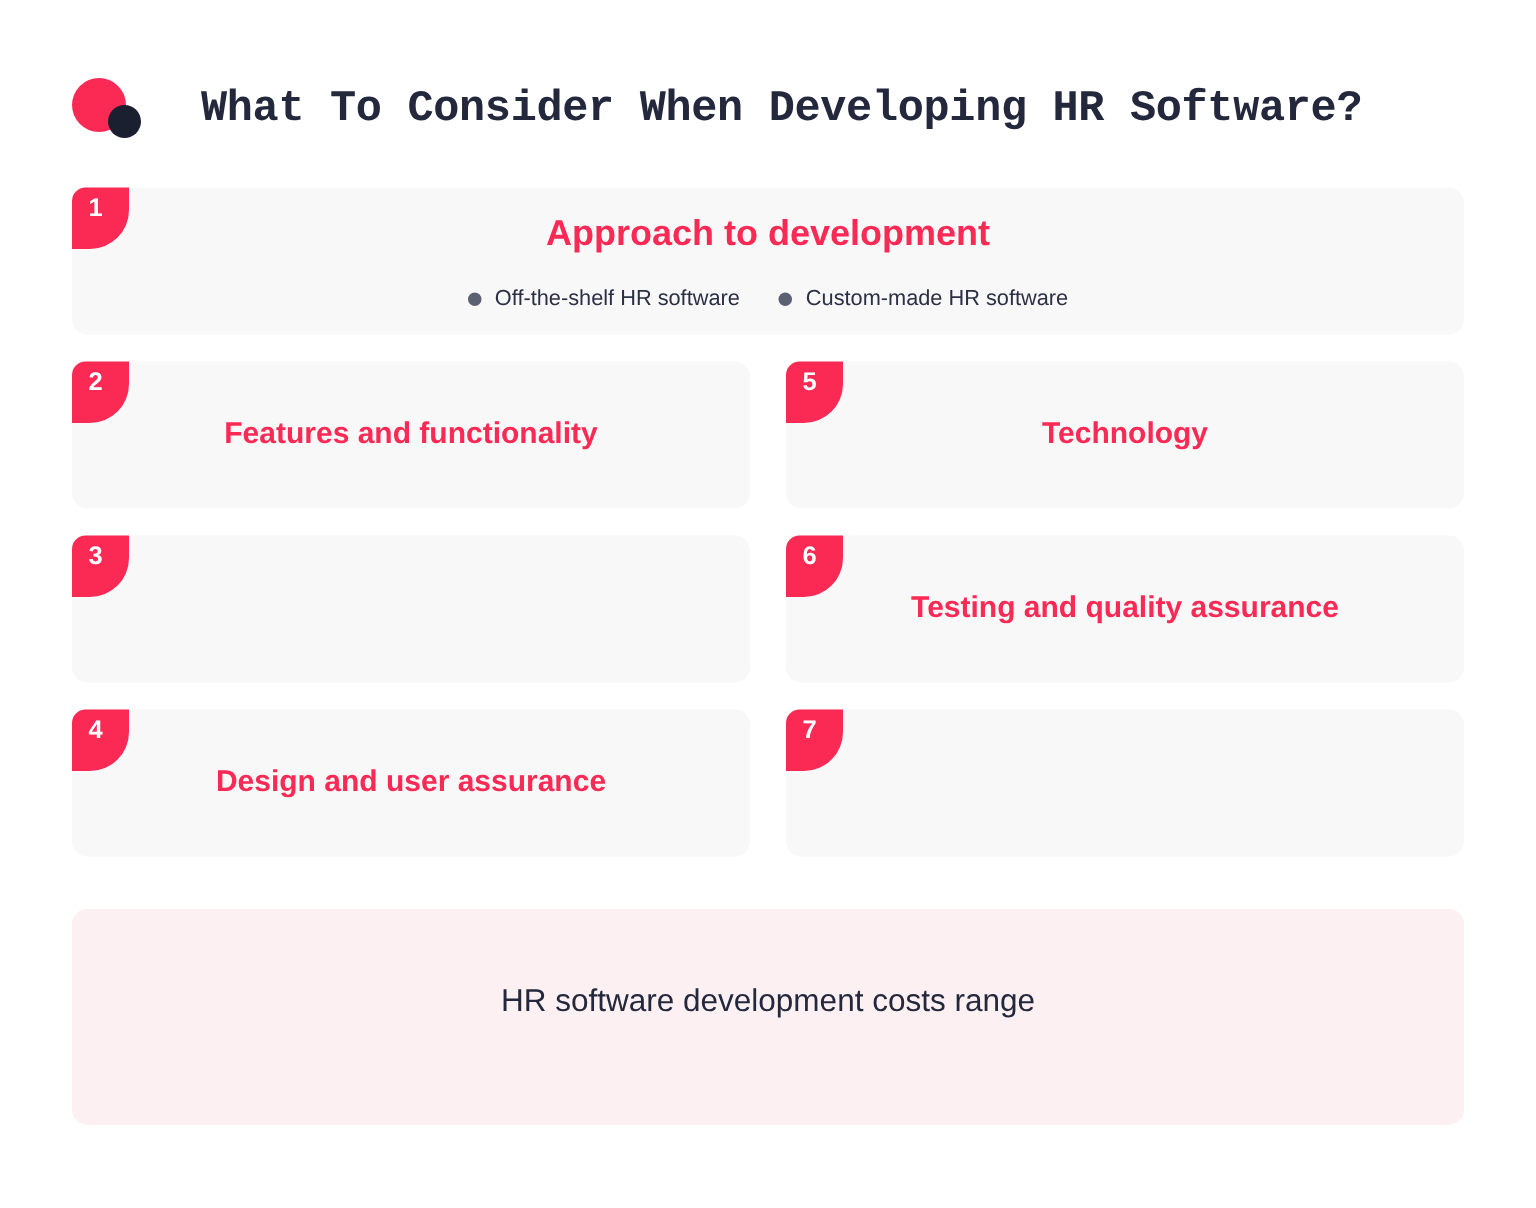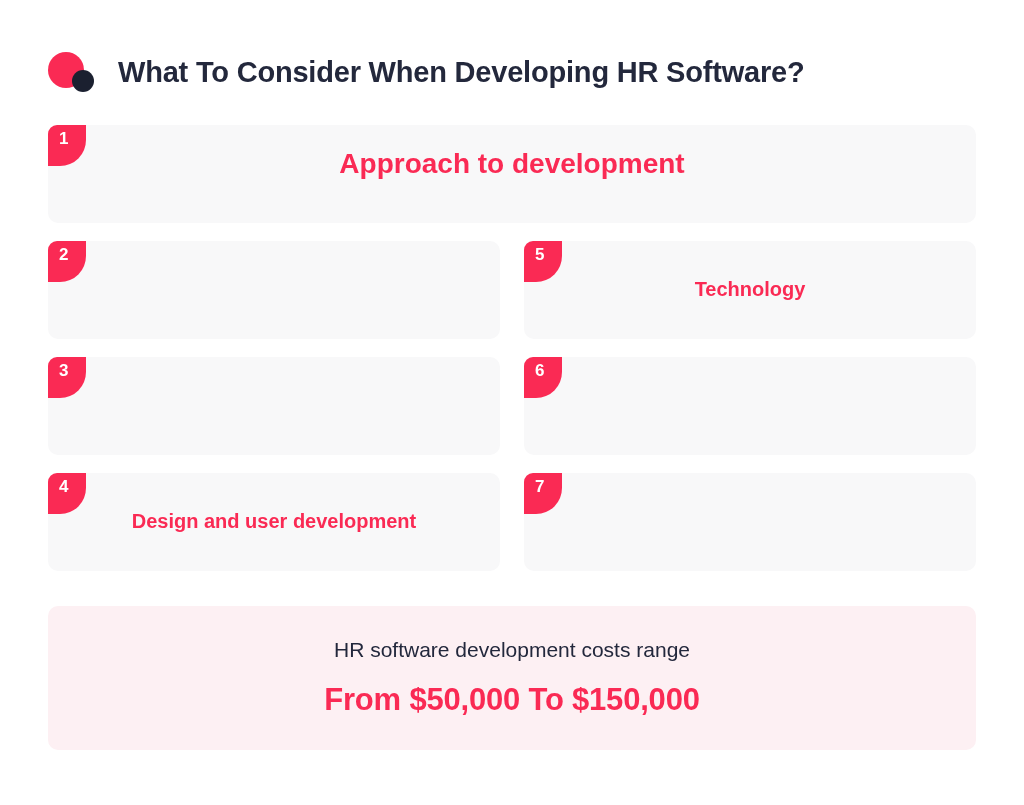--- a/index.html
+++ b/index.html
@@ -54,21 +54,22 @@
     height: 22px;
     border-radius: 50%;
     background: #1b2030;
   }
   .page-title {
     font-size: 29px;
     font-weight: bold;
     color: #23283c;
     letter-spacing: -0.2px;
     white-space: nowrap;
-    margin-left: 14px;
+    margin-left: 30px;
+    font-family: Liberation Mono, monospace;
   }
 
   
   .cards {
     position: absolute;
     left: 48px;
     top: 125px;
     width: 928px;
   }
   .row {
@@ -115,21 +116,21 @@
     color: #fa2a54;
     font-size: 20px;
     font-weight: bold;
     text-align: center;
     line-height: 1.28;
     padding: 0 52px;
     box-sizing: border-box;
     width: 100%;
   }
   .card.hero .card-title {
-    font-size: 28px;
+    font-size: 24px;
     margin-bottom: 20px;
   }
 
   .bullets {
     display: flex;
     gap: 26px;
     align-items: center;
     justify-content: center;
   }
   .bullet {
@@ -188,52 +189,63 @@
     </div>
     <div class="page-title">What To Consider When Developing HR Software?</div>
   </div>
 
   <div class="cards">
 
     <div class="row full">
       <div class="card hero">
         <div class="badge">1</div>
         <div class="card-title">Approach to development</div>
+        <div class="bullets">
+          <div class="bullet">
+            <span class="bullet-dot"></span>
+            <span class="bullet-label">Off-the-shelf HR software</span>
+          </div>
+          <div class="bullet">
+            <span class="bullet-dot"></span>
+            <span class="bullet-label">Custom-made HR software</span>
+          </div>
+        </div>
       </div>
     </div>
 
     <div class="row split">
       <div class="card tall">
         <div class="badge">2</div>
+        <div class="card-title">Features and functionality</div>
       </div>
       <div class="card tall">
         <div class="badge">5</div>
         <div class="card-title">Technology</div>
       </div>
     </div>
 
     <div class="row split">
       <div class="card tall">
         <div class="badge">3</div>
       </div>
       <div class="card tall">
         <div class="badge">6</div>
+        <div class="card-title">Testing and quality assurance</div>
       </div>
     </div>
 
     <div class="row split">
       <div class="card tall">
         <div class="badge">4</div>
-        <div class="card-title">Design and user development</div>
+        <div class="card-title">Design and user assurance</div>
       </div>
       <div class="card tall">
         <div class="badge">7</div>
       </div>
     </div>
 
   </div>
 
   <div class="footer">
     <div class="footer-caption">HR software development costs range</div>
-    <div class="footer-amount">From $50,000 To $150,000</div>
   </div>
 
 </div>
 
 </body></html>

